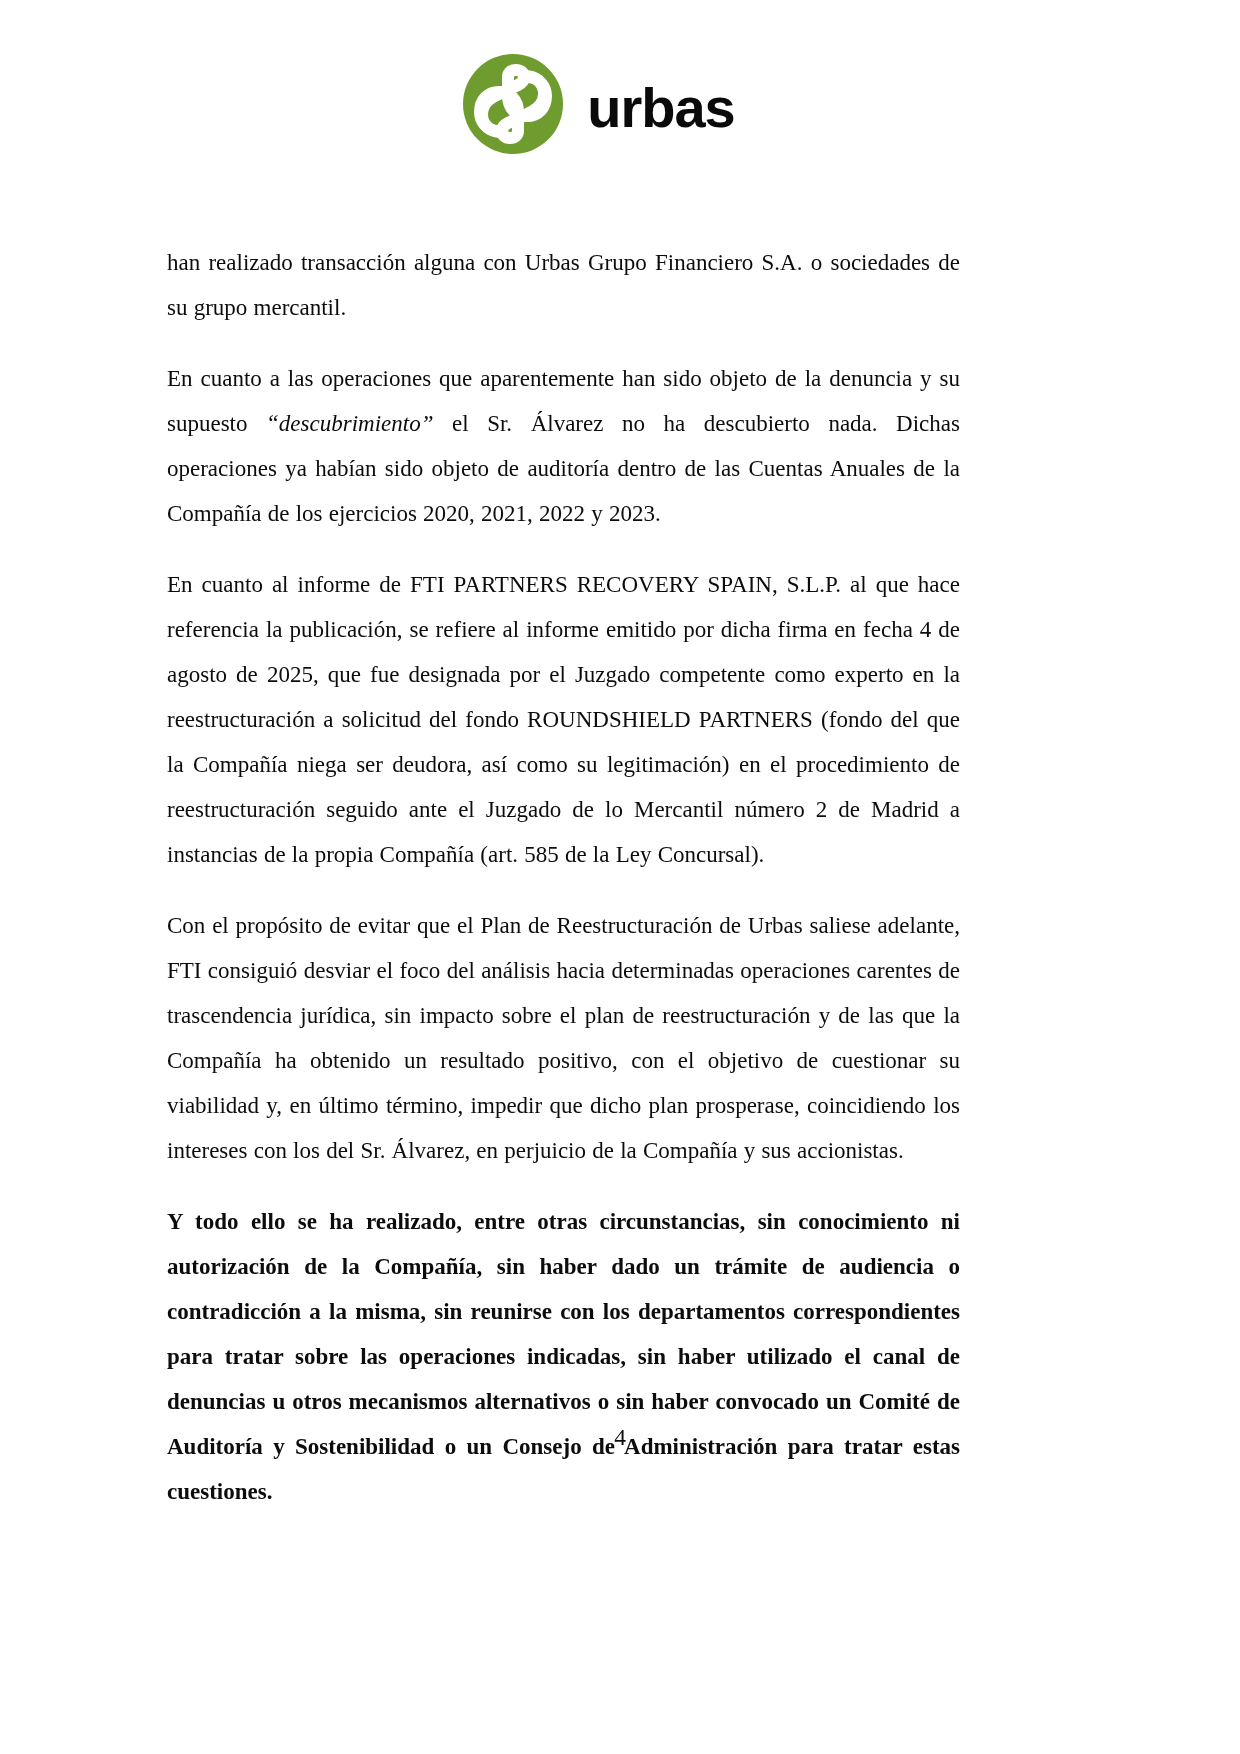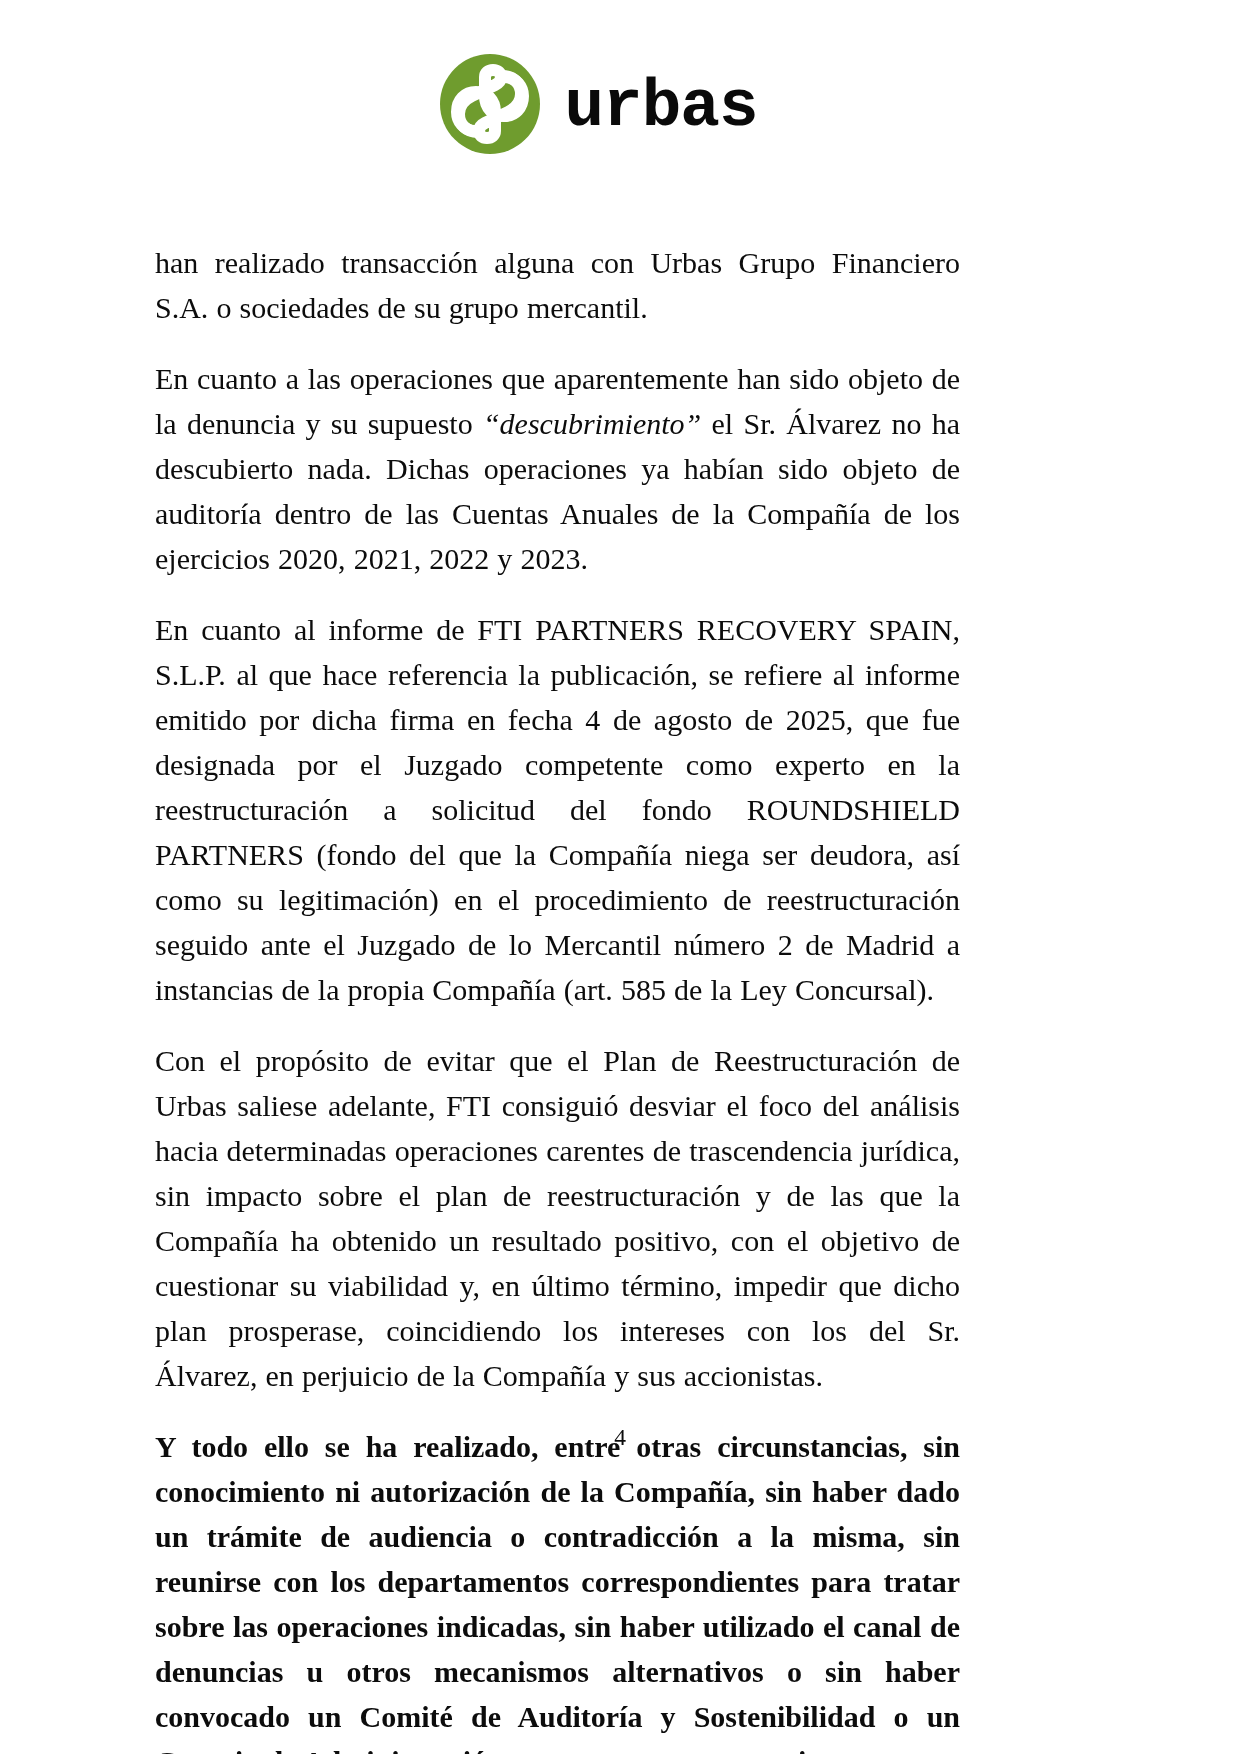--- a/index.html
+++ b/index.html
@@ -34,43 +34,43 @@
     gap: 22px;
     transform: translateX(-22px);
   }
   .logo-mark {
     width: 104px;
     height: 104px;
     flex: 0 0 auto;
     display: block;
   }
   .logo-word {
-    font-family: Liberation Mono, monospace;
-    font-size: 66px;
+    font-family: Liberation Sans, sans-serif;
+    font-size: 56px;
     line-height: 1;
     font-weight: 700;
     letter-spacing: -1px;
     color: #0a0a0a;
     position: relative;
     top: 4px;
   }
 
   
   .content {
     position: absolute;
     top: 240px;
     left: 155px;
     width: 805px;
   }
   .para {
-    font-size: 30px;
+    font-size: 23px;
     line-height: 45px;
     text-align: justify;
     text-justify: inter-word;
-    margin: 0 0 26px 0;
+    margin: 0 0 26px 12px;
     hyphens: none;
     word-spacing: 0.02em;
   }
   .para:last-child { margin-bottom: 0; font-weight: bold; }
   .para em {
     font-style: italic;
   }
 
   
   .footer {

